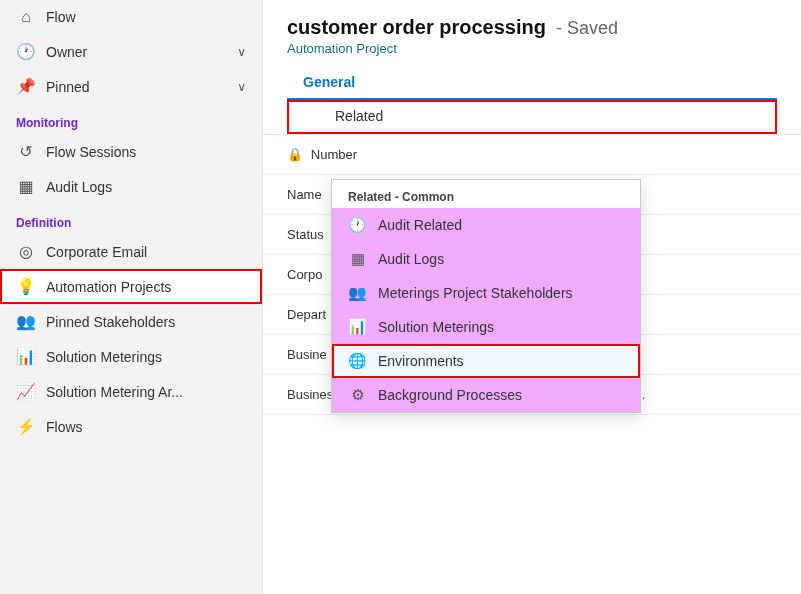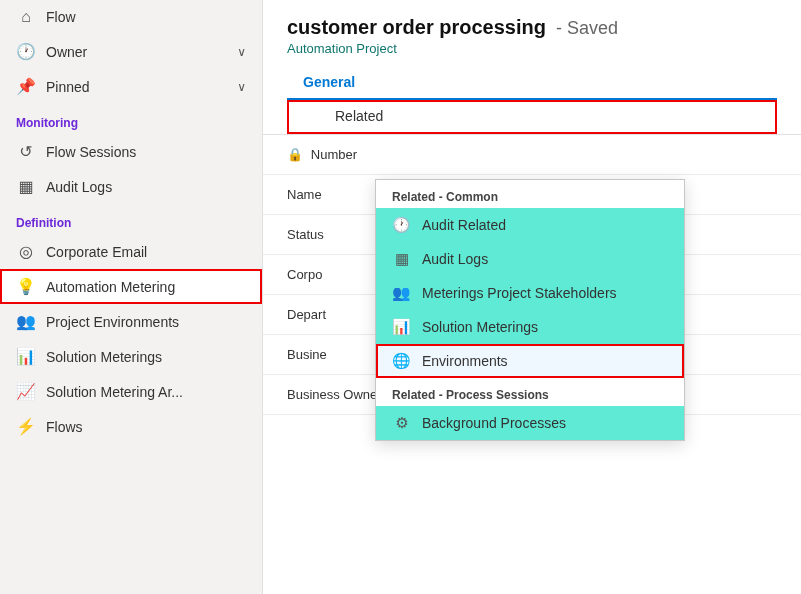--- a/index.html
+++ b/index.html
@@ -171,27 +171,26 @@
       width: 100%;
       height: 100%;
       z-index: 10;
       pointer-events: none;
     }
 
     .dropdown-menu {
       position: absolute;
       top: 44px;
       left: 68px;
-      background: #5eead4;
+      background: #f0abfc;
       border: 1px solid #c8c6c4;
       box-shadow: 0 4px 16px rgba(0,0,0,0.15);
       width: 310px;
       z-index: 100;
       pointer-events: all;
-      margin-left: 44px;
     }
 
     .dropdown-section-label {
       padding: 10px 16px 4px 16px;
       font-size: 12px;
       font-weight: 700;
       color: #444;
       background: #fff;
     }
 
@@ -250,25 +249,25 @@
   </div>
 
   <div class="sidebar-section-label">Definition</div>
 
   <div class="sidebar-item">
     <span class="sidebar-icon">◎</span>
     <span>Corporate Email</span>
   </div>
   <div class="sidebar-item highlighted">
     <span class="sidebar-icon">💡</span>
-    <span>Automation Metering</span>
+    <span>Automation Projects</span>
   </div>
   <div class="sidebar-item">
     <span class="sidebar-icon">👥</span>
-    <span>Project Environments</span>
+    <span>Pinned Stakeholders</span>
   </div>
   <div class="sidebar-item">
     <span class="sidebar-icon">📊</span>
     <span>Solution Meterings</span>
   </div>
   <div class="sidebar-item">
     <span class="sidebar-icon">📈</span>
     <span>Solution Metering Ar...</span>
   </div>
   <div class="sidebar-item">
@@ -347,21 +346,20 @@
         </div>
         <div class="dropdown-item">
           <span class="dropdown-item-icon">📊</span>
           <span>Solution Meterings</span>
         </div>
         <div class="dropdown-item highlighted-item">
           <span class="dropdown-item-icon">🌐</span>
           <span>Environments</span>
         </div>
 
-        <div class="dropdown-section-label">Related - Process Sessions</div>
 
         <div class="dropdown-item">
           <span class="dropdown-item-icon">⚙</span>
           <span>Background Processes</span>
         </div>
       </div>
     </div>
   </div>
 </div>
 

